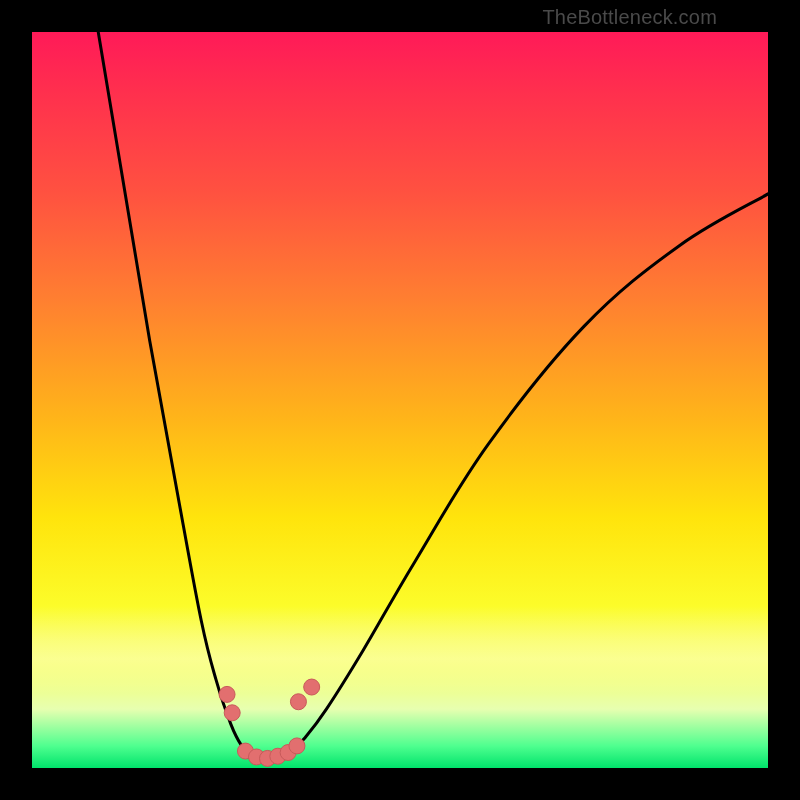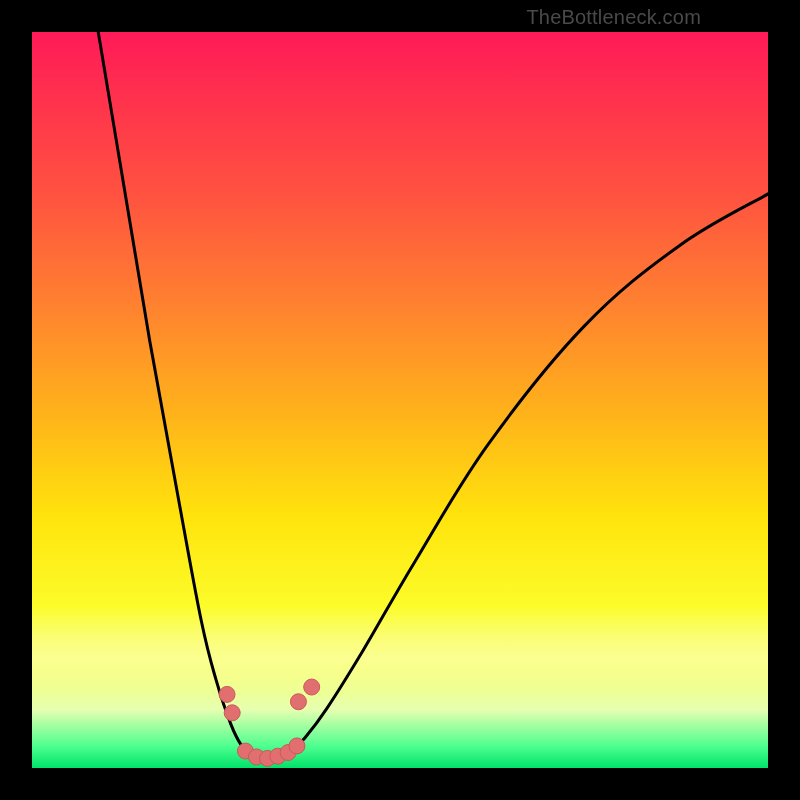--- a/index.html
+++ b/index.html
@@ -11,20 +11,21 @@
     overflow: hidden;
     font-family: Arial, Helvetica, sans-serif;
   }
   .frame {
     position: absolute;
     left: 0;
     top: 0;
     width: 711px;
     height: 800px;
     background: #000;
+    padding-left: 16px;
   }
   .plot {
     position: absolute;
     left: 32px;
     top: 32px;
     width: 736px;
     height: 736px;
     overflow: hidden;
   }
   .gradient {

